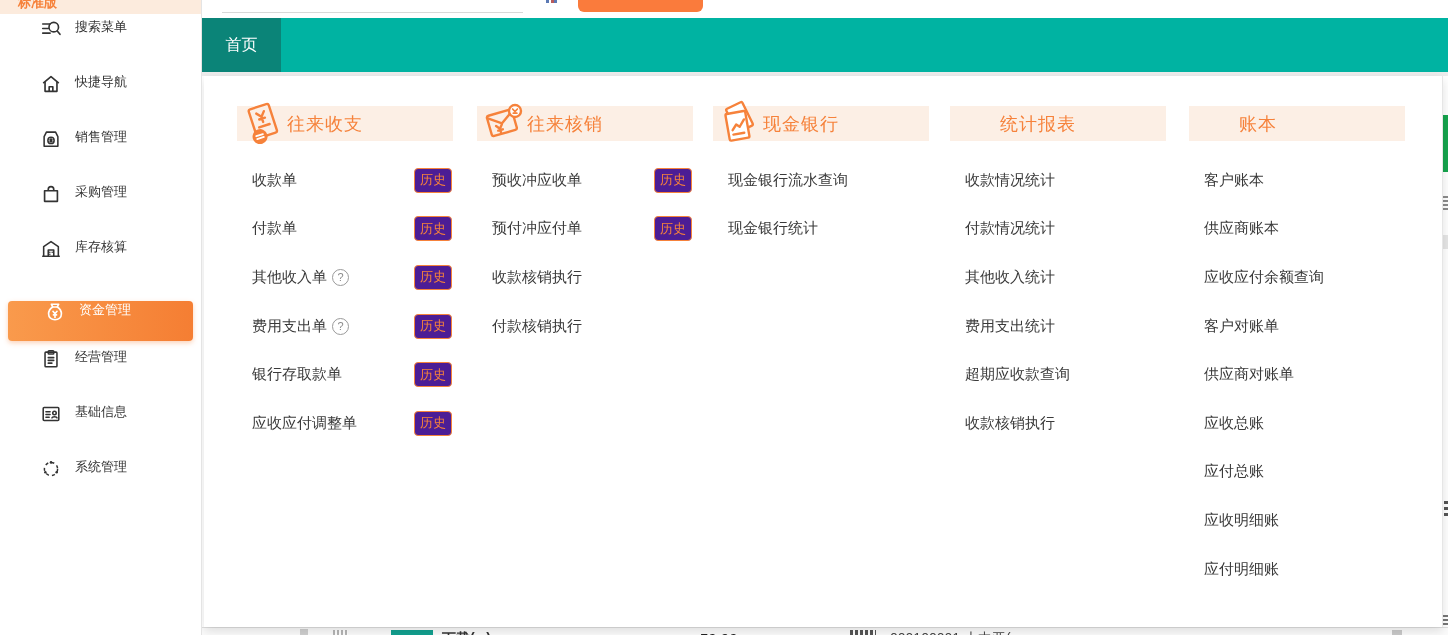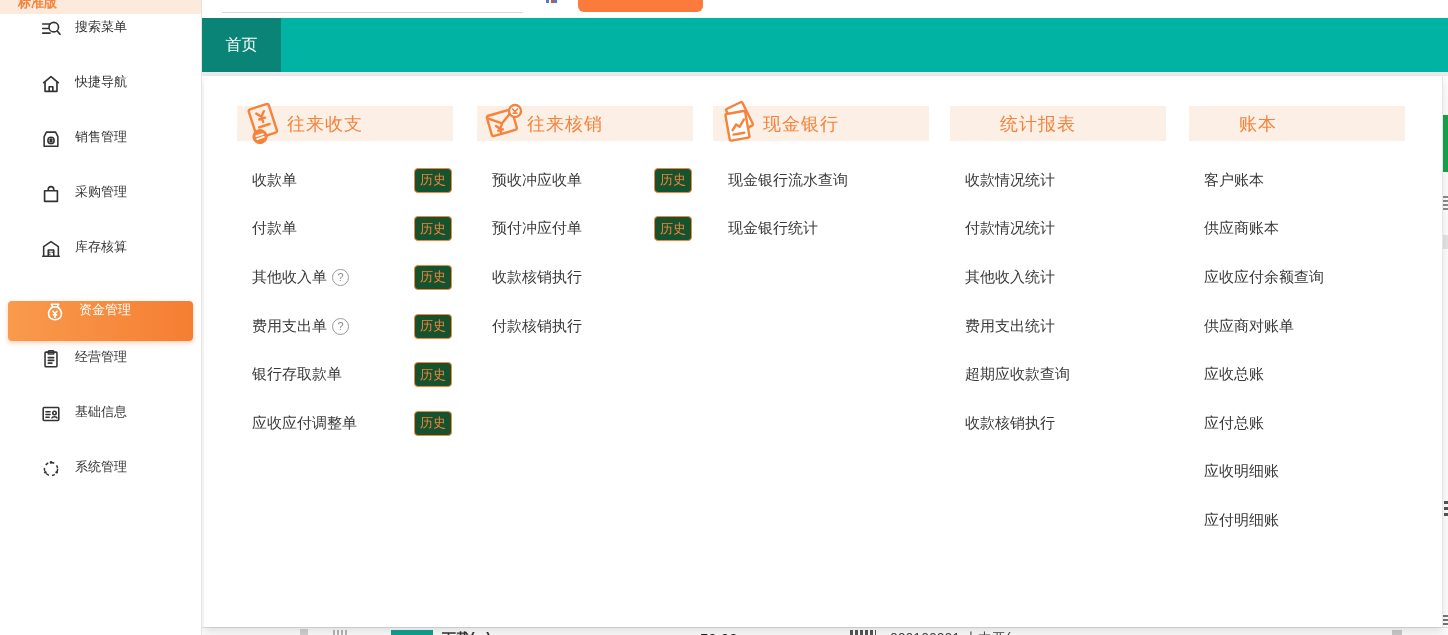--- a/index.html
+++ b/index.html
@@ -43,21 +43,21 @@
   .col .header .title{margin-left:50px;font-size:18px;color:#f6823b;letter-spacing:1px;}
   .col .header .hicon{position:absolute;left:2px;top:-7px;width:48px;height:48px;}
   .col .header .hicon svg{width:48px;height:48px;}
   .rows{margin-top:15px;}
   .row{height:48.6px;display:flex;align-items:center;}
   .row .label{margin-left:15px;font-size:15px;color:#3a3a3a;cursor:pointer;}
   .row .help{width:15px;height:15px;border:1px solid #9a9a9a;border-radius:50%;color:#8a8a8a;
     font-size:11px;line-height:15px;text-align:center;margin-left:5px;flex:none;cursor:pointer;}
   .row .history{margin-left:auto;margin-right:1px;width:36px;height:23px;border:1px solid #f6823b;
     border-radius:4px;color:#f6823b;font-size:13px;display:flex;align-items:center;
-    justify-content:center;cursor:pointer;background:#14532d;}
+    justify-content:center;cursor:pointer;background:#4c1d95;}
   
   .rfrag{position:absolute;z-index:1;}
   .green-frag{left:1443px;top:115px;width:5px;height:57px;background:#16a54e;}
   .ricon-frag{left:1443px;top:196px;width:5px;height:15px;
     background:repeating-linear-gradient(#8c8c8c 0 2px,#fff 2px 4px);}
   .rgray-frag{left:1442px;top:235px;width:6px;height:14px;background:#e6e6e6;}
   .rdark-frag{left:1444px;top:501px;width:4px;height:17px;
     background:repeating-linear-gradient(#555 0 3px,#fff 3px 6px);}
   .rdark-frag2{left:1443px;top:615px;width:5px;height:10px;
     background:repeating-linear-gradient(#777 0 2px,#fff 2px 4px);}
@@ -359,20 +359,23 @@
         <div class="row">
           <span class="label">客户账本</span>
         </div>
         <div class="row">
           <span class="label">供应商账本</span>
         </div>
         <div class="row">
           <span class="label">应收应付余额查询</span>
         </div>
         <div class="row">
+          <span class="label">客户对账单</span>
+        </div>
+        <div class="row">
           <span class="label">供应商对账单</span>
         </div>
         <div class="row">
           <span class="label">应收总账</span>
         </div>
         <div class="row">
           <span class="label">应付总账</span>
         </div>
         <div class="row">
           <span class="label">应收明细账</span>

